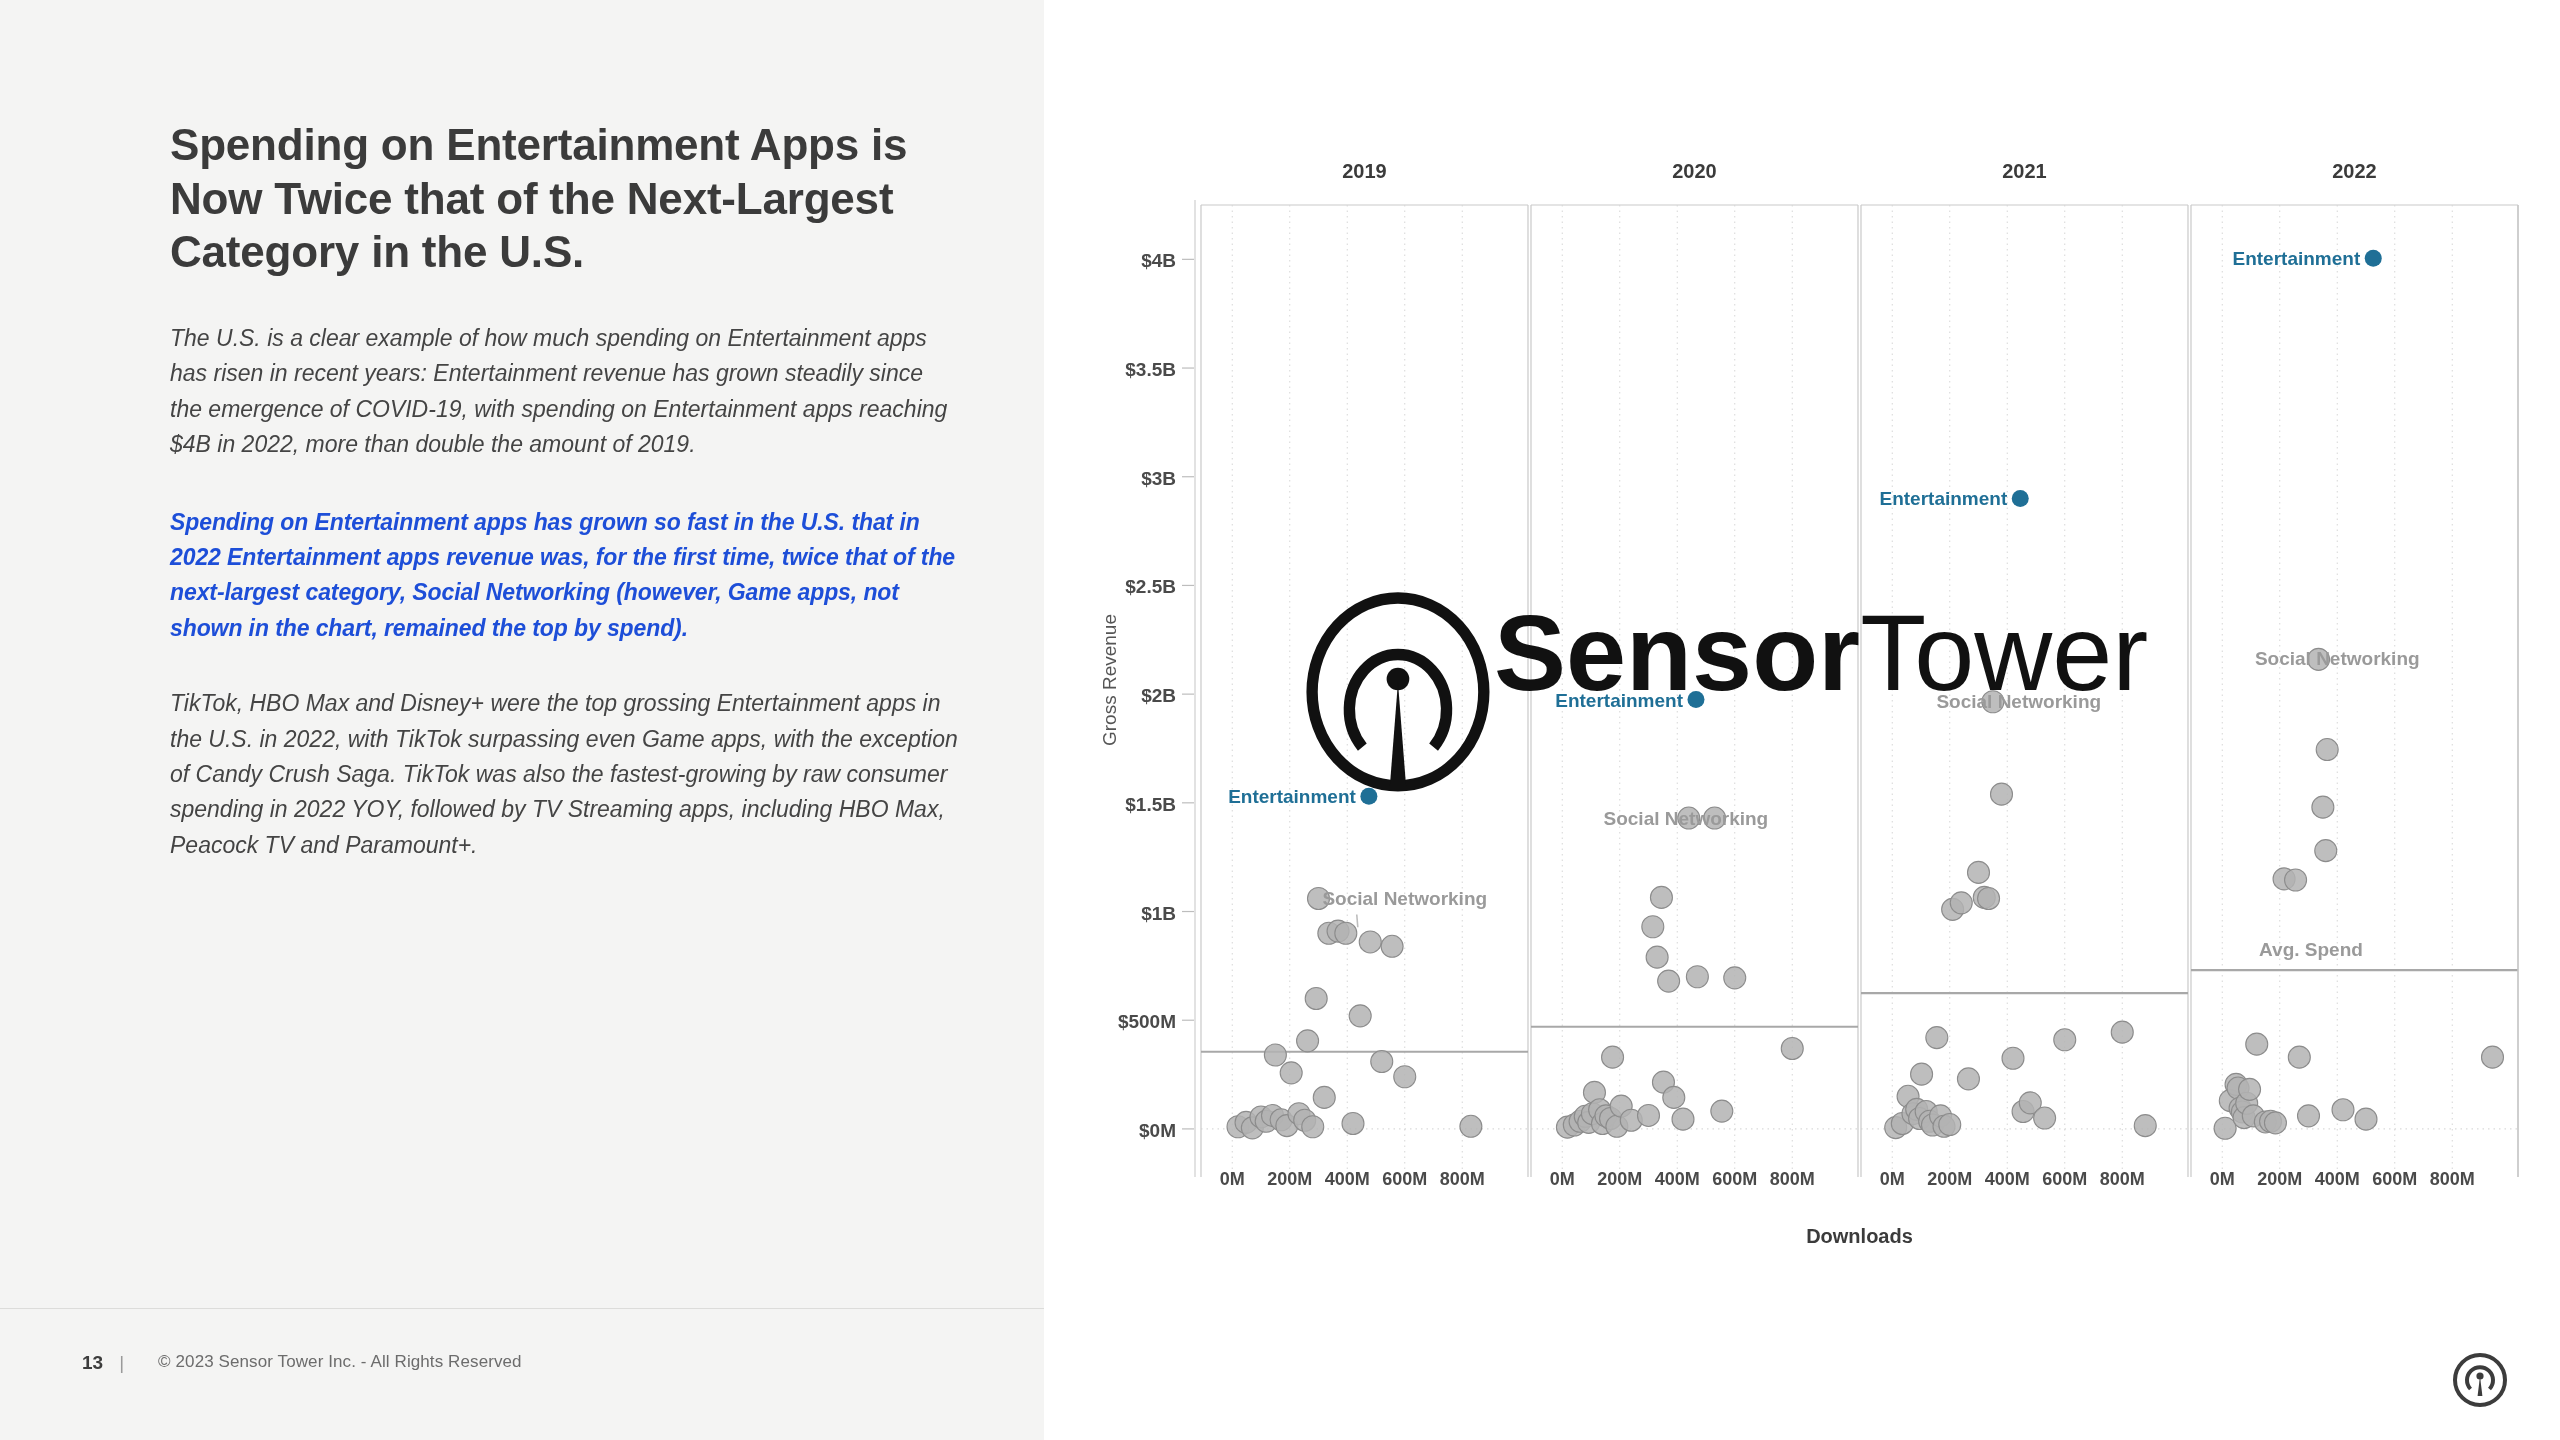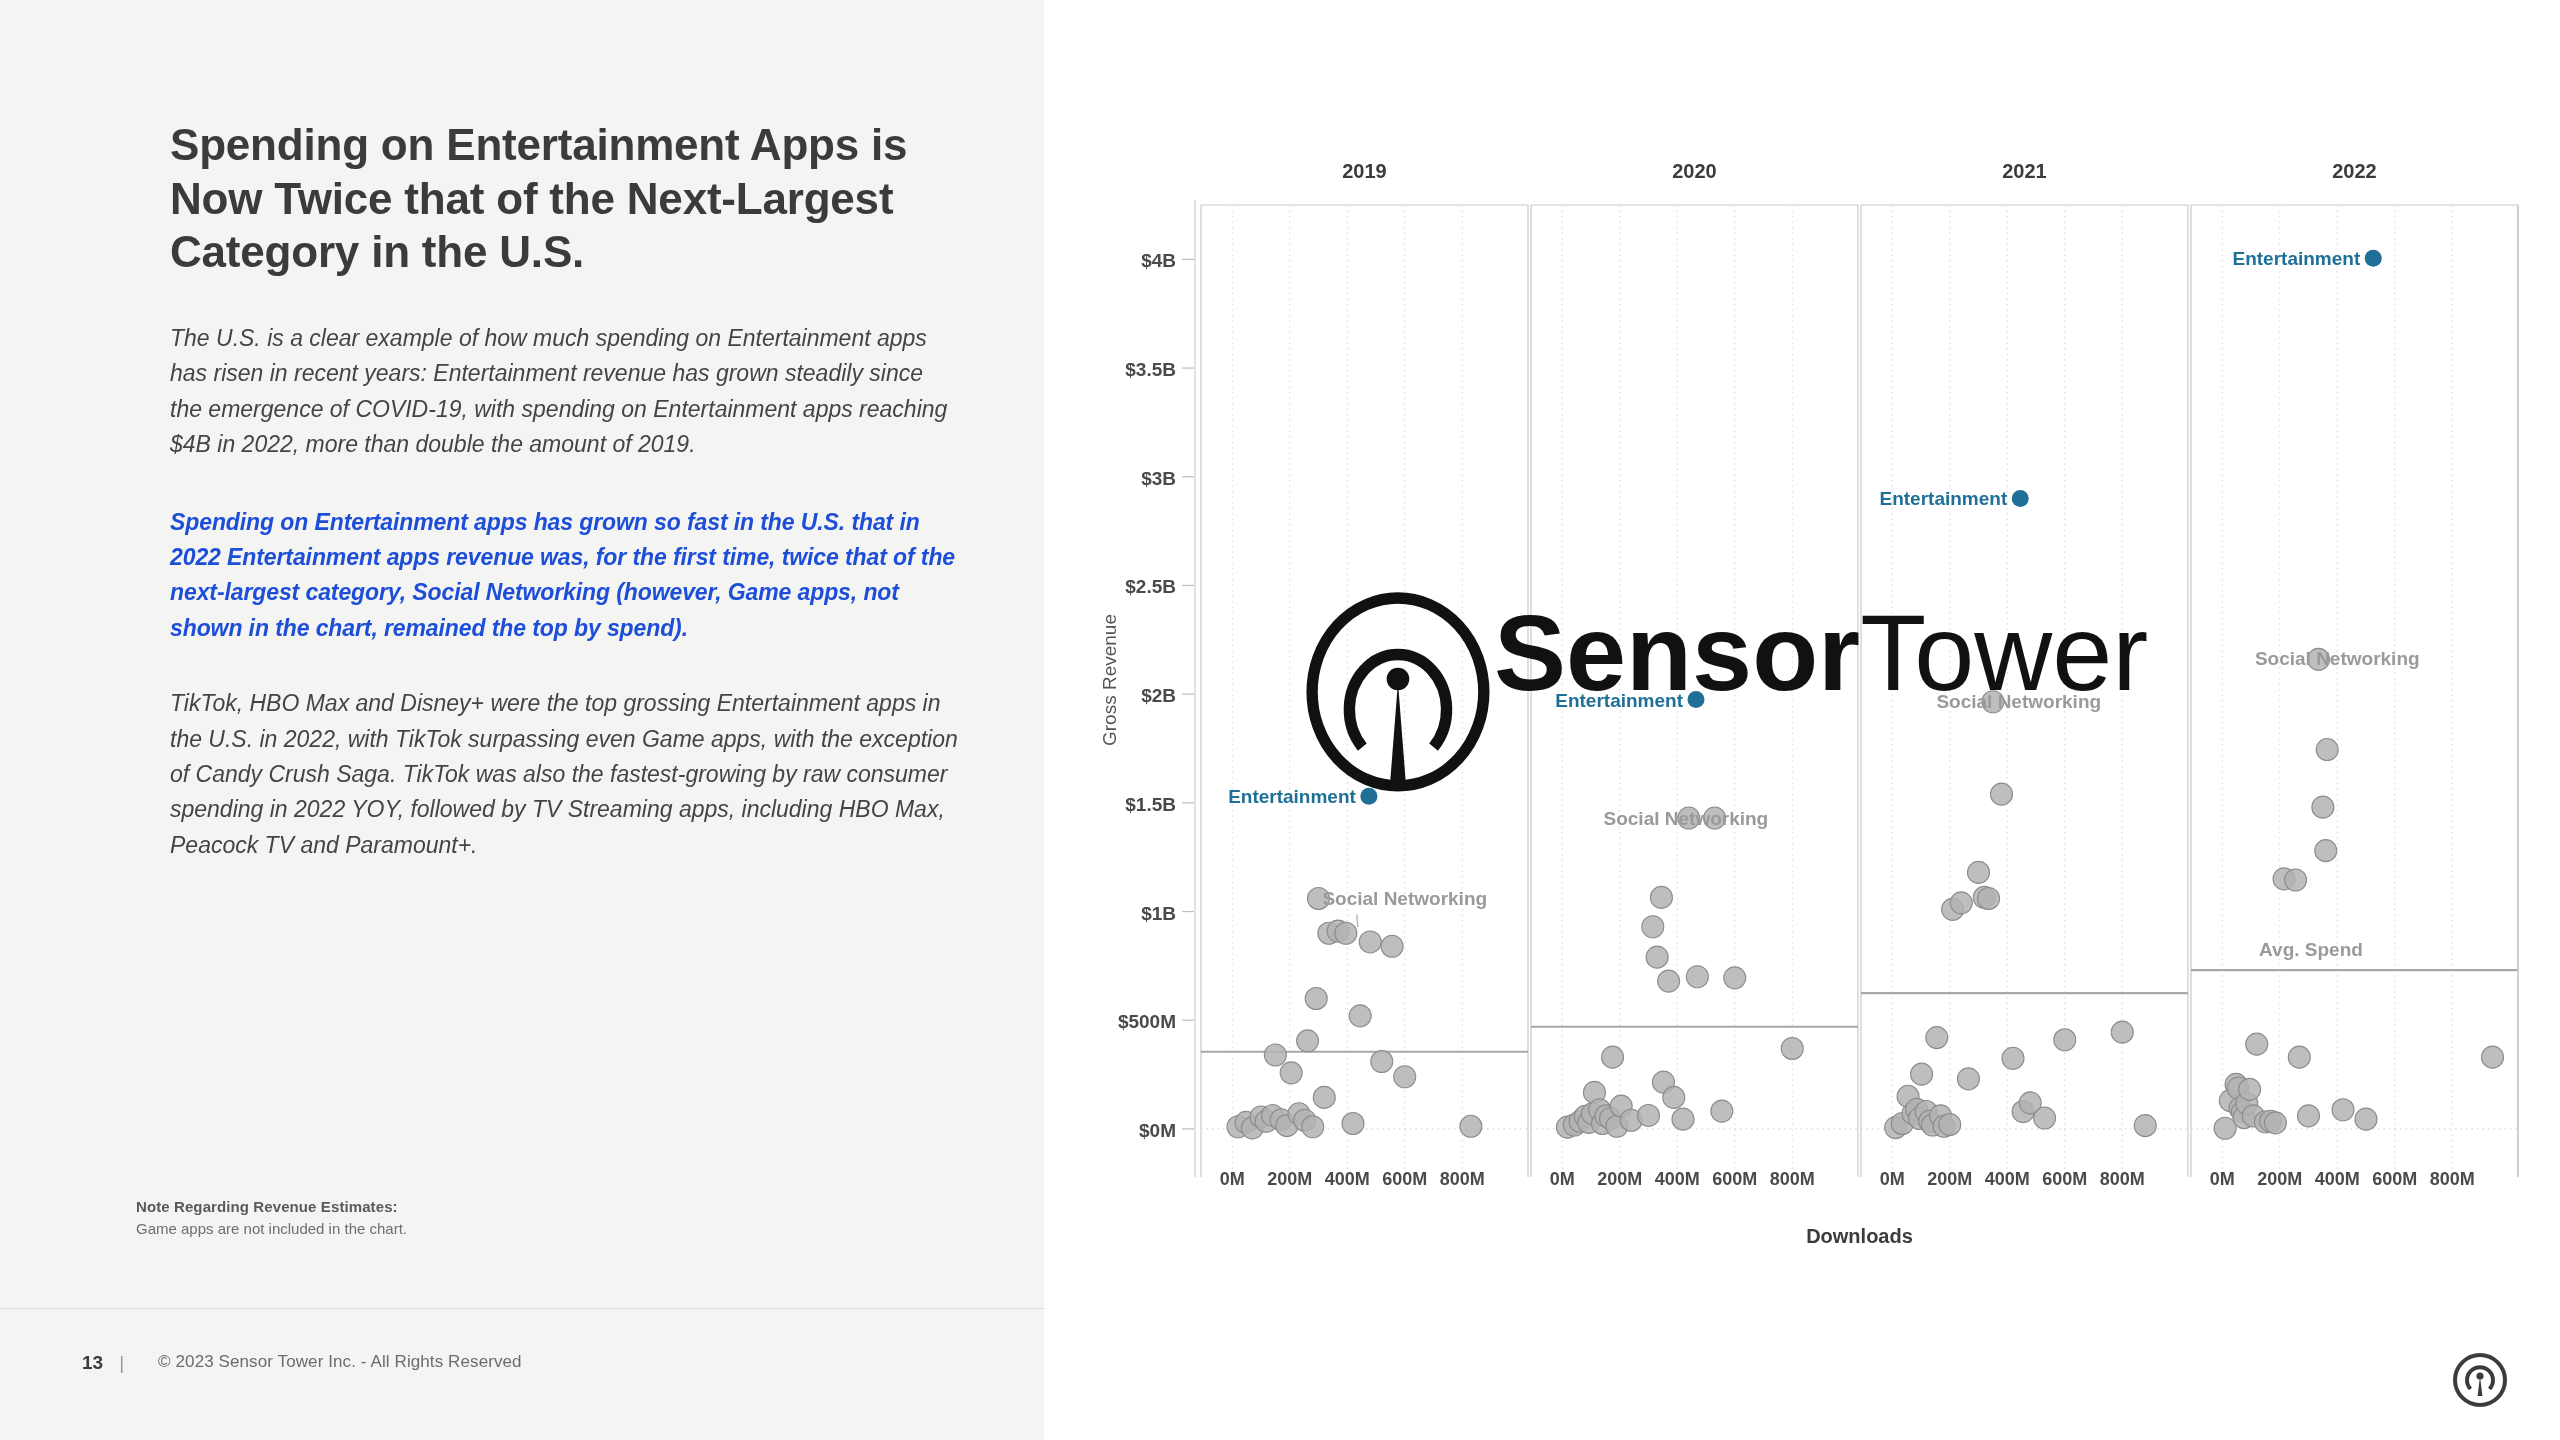--- a/index.html
+++ b/index.html
@@ -68,24 +68,20 @@
 <body>
 
 <div id="left-panel">
   <div id="left-content">
     <h1 id="page-title">Spending on Entertainment Apps is Now Twice that of the Next-Largest Category in the U.S.</h1>
     <p class="body-para">The U.S. is a clear example of how much spending on Entertainment apps has risen in recent years: Entertainment revenue has grown steadily since the emergence of COVID-19, with spending on Entertainment apps reaching $4B in 2022, more than double the amount of 2019.</p>
     <p class="body-para bold">Spending on Entertainment apps has grown so fast in the U.S. that in 2022 Entertainment apps revenue was, for the first time, twice that of the next-largest category, Social Networking (however, Game apps, not shown in the chart, remained the top by spend).</p>
     <p class="body-para p3">TikTok, HBO Max and Disney+ were the top grossing Entertainment apps in the U.S. in 2022, with TikTok surpassing even Game apps, with the exception of Candy Crush Saga. TikTok was also the fastest-growing by raw consumer spending in 2022 YOY, followed by TV Streaming apps, including HBO Max, Peacock TV and Paramount+.</p>
   </div>
 
-  <div id="note-block">
-    <div id="note-title">Note Regarding Revenue Estimates:</div>
-    <div id="note-text">Game apps are not included in the chart.</div>
-  </div>
 
   <div id="footer-rule"></div>
 
   <div id="footer">
     <span id="footer-page-number">13</span>
     <span id="footer-divider">|</span>
     <span id="footer-copyright">© 2023 Sensor Tower Inc. - All Rights Reserved</span>
   </div>
 </div>
 

